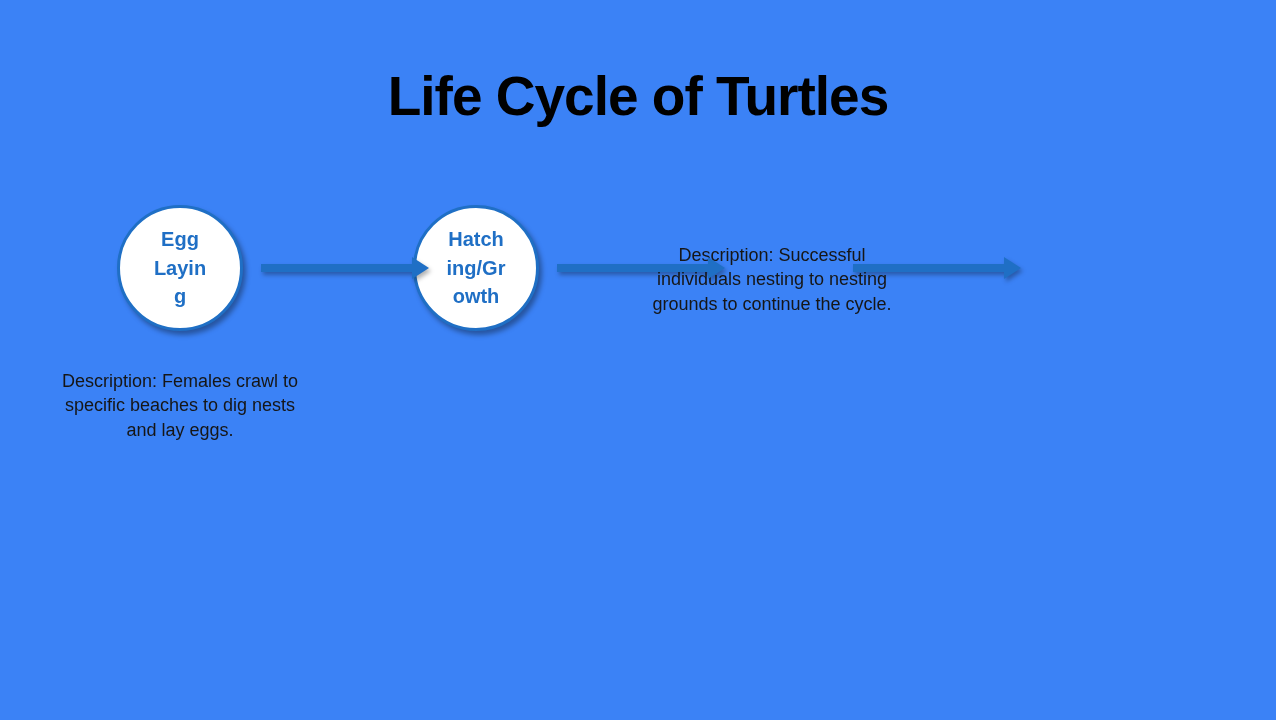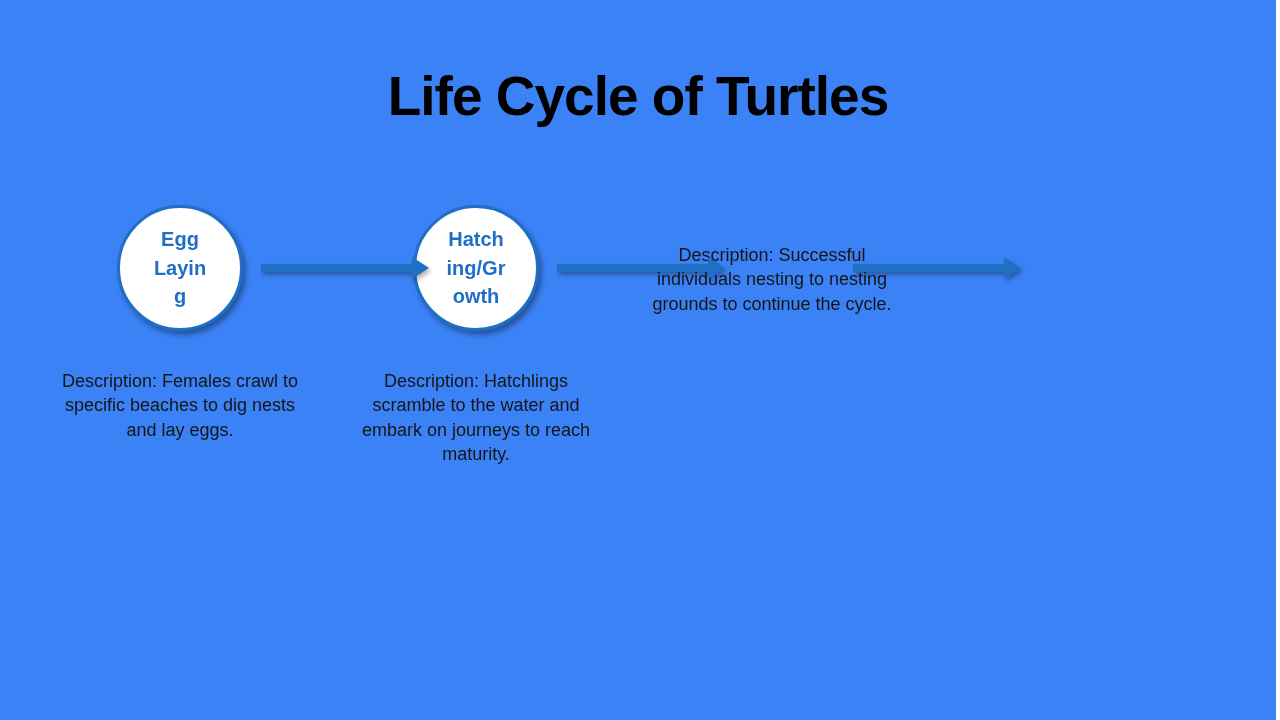--- a/index.html
+++ b/index.html
@@ -108,21 +108,20 @@
         <div class="circle-label">Egg Laying</div>
       </div>
       <div class="desc">Description: Females crawl to specific beaches to dig nests and lay eggs.</div>
     </div>
 
 
     <div class="stage">
       <div class="circle">
         <div class="circle-label">Hatching/Growth</div>
       </div>
-      <div class="desc">Description: Hatchlings scramble to the water and embark on journeys to reach maturity.</div>
     </div>
 
     <div class="stage">
       <div class="desc">Description: Successful individuals nesting to nesting grounds to continue the cycle.</div>
     </div>
 
   </div>
 
   <div class="arrow arrow-1">
     <div class="arrow-shaft"></div>

